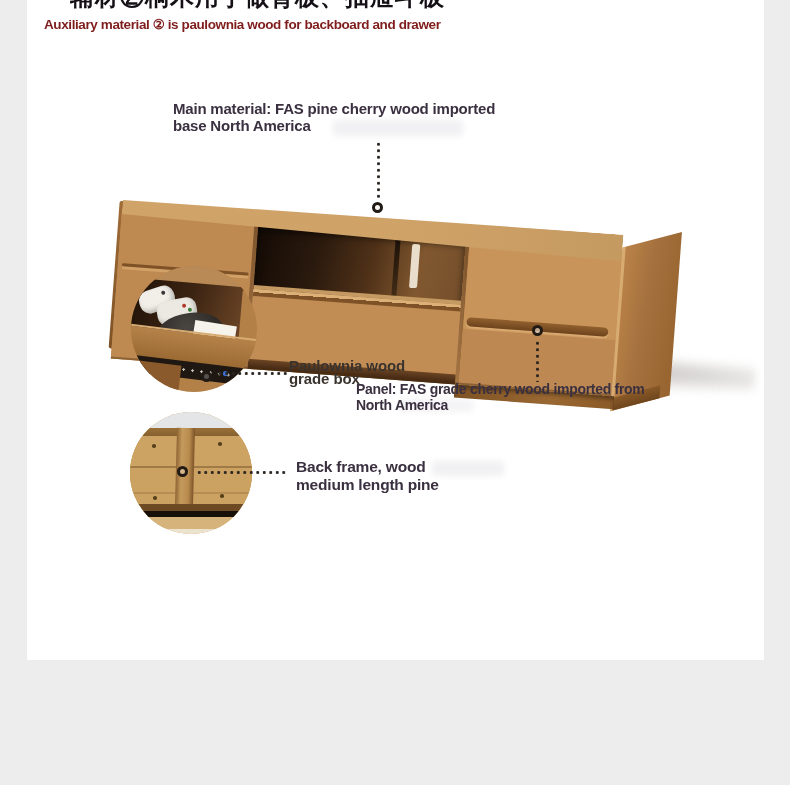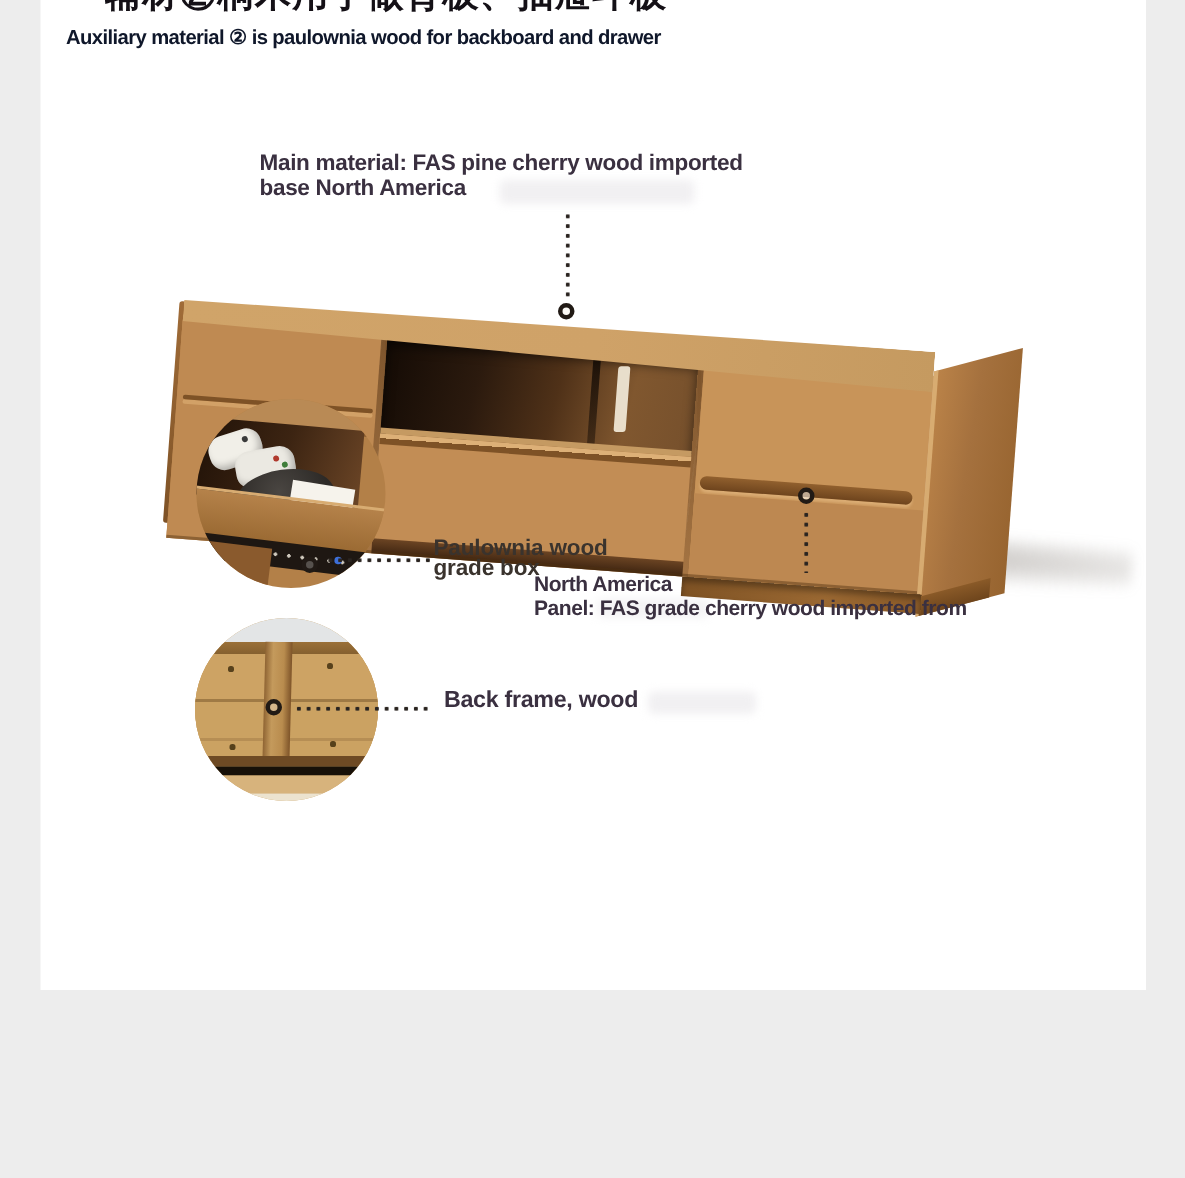--- a/index.html
+++ b/index.html
@@ -6,21 +6,21 @@
   html,body { width:790px; height:785px; }
   body { font-family:"Liberation Sans", sans-serif; background:#ededed; }
   .page { position:relative; width:790px; height:785px; background:#ededed; overflow:hidden; }
   .card { position:absolute; left:27px; top:0; width:737px; height:660px; background:#ffffff; }
 
   
   .cn-clip { position:absolute; left:70px; top:0; width:380px; height:10px; overflow:hidden; }
   .cn-clip span { position:absolute; left:0; top:-15px; white-space:nowrap; font-weight:bold;
                   font-size:24px; line-height:24px; letter-spacing:1px; color:#141016; }
   .aux { position:absolute; left:44px; top:16px; font-weight:bold; font-size:13.5px;
-         letter-spacing:-0.4px; color:#0f172a; white-space:nowrap; }
+         letter-spacing:-0.4px; color:#7f1d1d; white-space:nowrap; }
 
   
   .ann { position:absolute; font-weight:bold; color:#3a3040; z-index:9; }
   .ann .ln { display:block; white-space:nowrap; }
   .main-mat { left:173px; top:101px; font-size:15px; line-height:16.5px; letter-spacing:-0.2px; }
   .panel-t  { left:356px; top:382px; font-size:14px; line-height:15.5px; letter-spacing:-0.3px; }
   .backf-t  { left:296px; top:458px; font-size:15.5px; line-height:17.5px; letter-spacing:-0.2px; }
   .paul-t   { left:289px; top:360px; font-size:15px; line-height:12.5px; letter-spacing:-0.1px; color:#3a332d; }
 
   
@@ -192,27 +192,28 @@
   <div class="ring" style="left:201px; top:371px; background:rgba(255,255,255,0.25);"></div>
   <div class="dot-h" style="left:217px; top:371px; width:70px;"></div>
   <div class="ann paul-t">
     <span class="ln">Paulownia wood</span>
     <span class="ln">grade box</span>
   </div>
 
   <div class="ring" style="left:532px; top:325px;"></div>
   <div class="dot-v" style="left:535px; top:340px; height:42px;"></div>
   <div class="ann panel-t">
+    <span class="ln">Panel: FAS grade cherry wood imported from</span>
     <span class="ln">North America</span>
-    <span class="ln">Panel: FAS grade cherry wood imported from</span>
   </div>
 
   <div class="dot-h" style="left:196px; top:470px; width:92px;"></div>
   <div class="ann backf-t">
     <span class="ln">Back frame, wood</span>
+    <span class="ln">medium length pine</span>
   </div>
 
   <div class="inset inset1">
     <div class="i1-topwood"></div>
     <div class="i1-cavity"></div>
     <div class="i1-ctrl a">
       <span class="btn" style="left:24px; top:5px;"></span>
     </div>
     <div class="i1-ctrl b">
       <span class="btn" style="left:26px; top:6px; background:#b03a2e;"></span>

